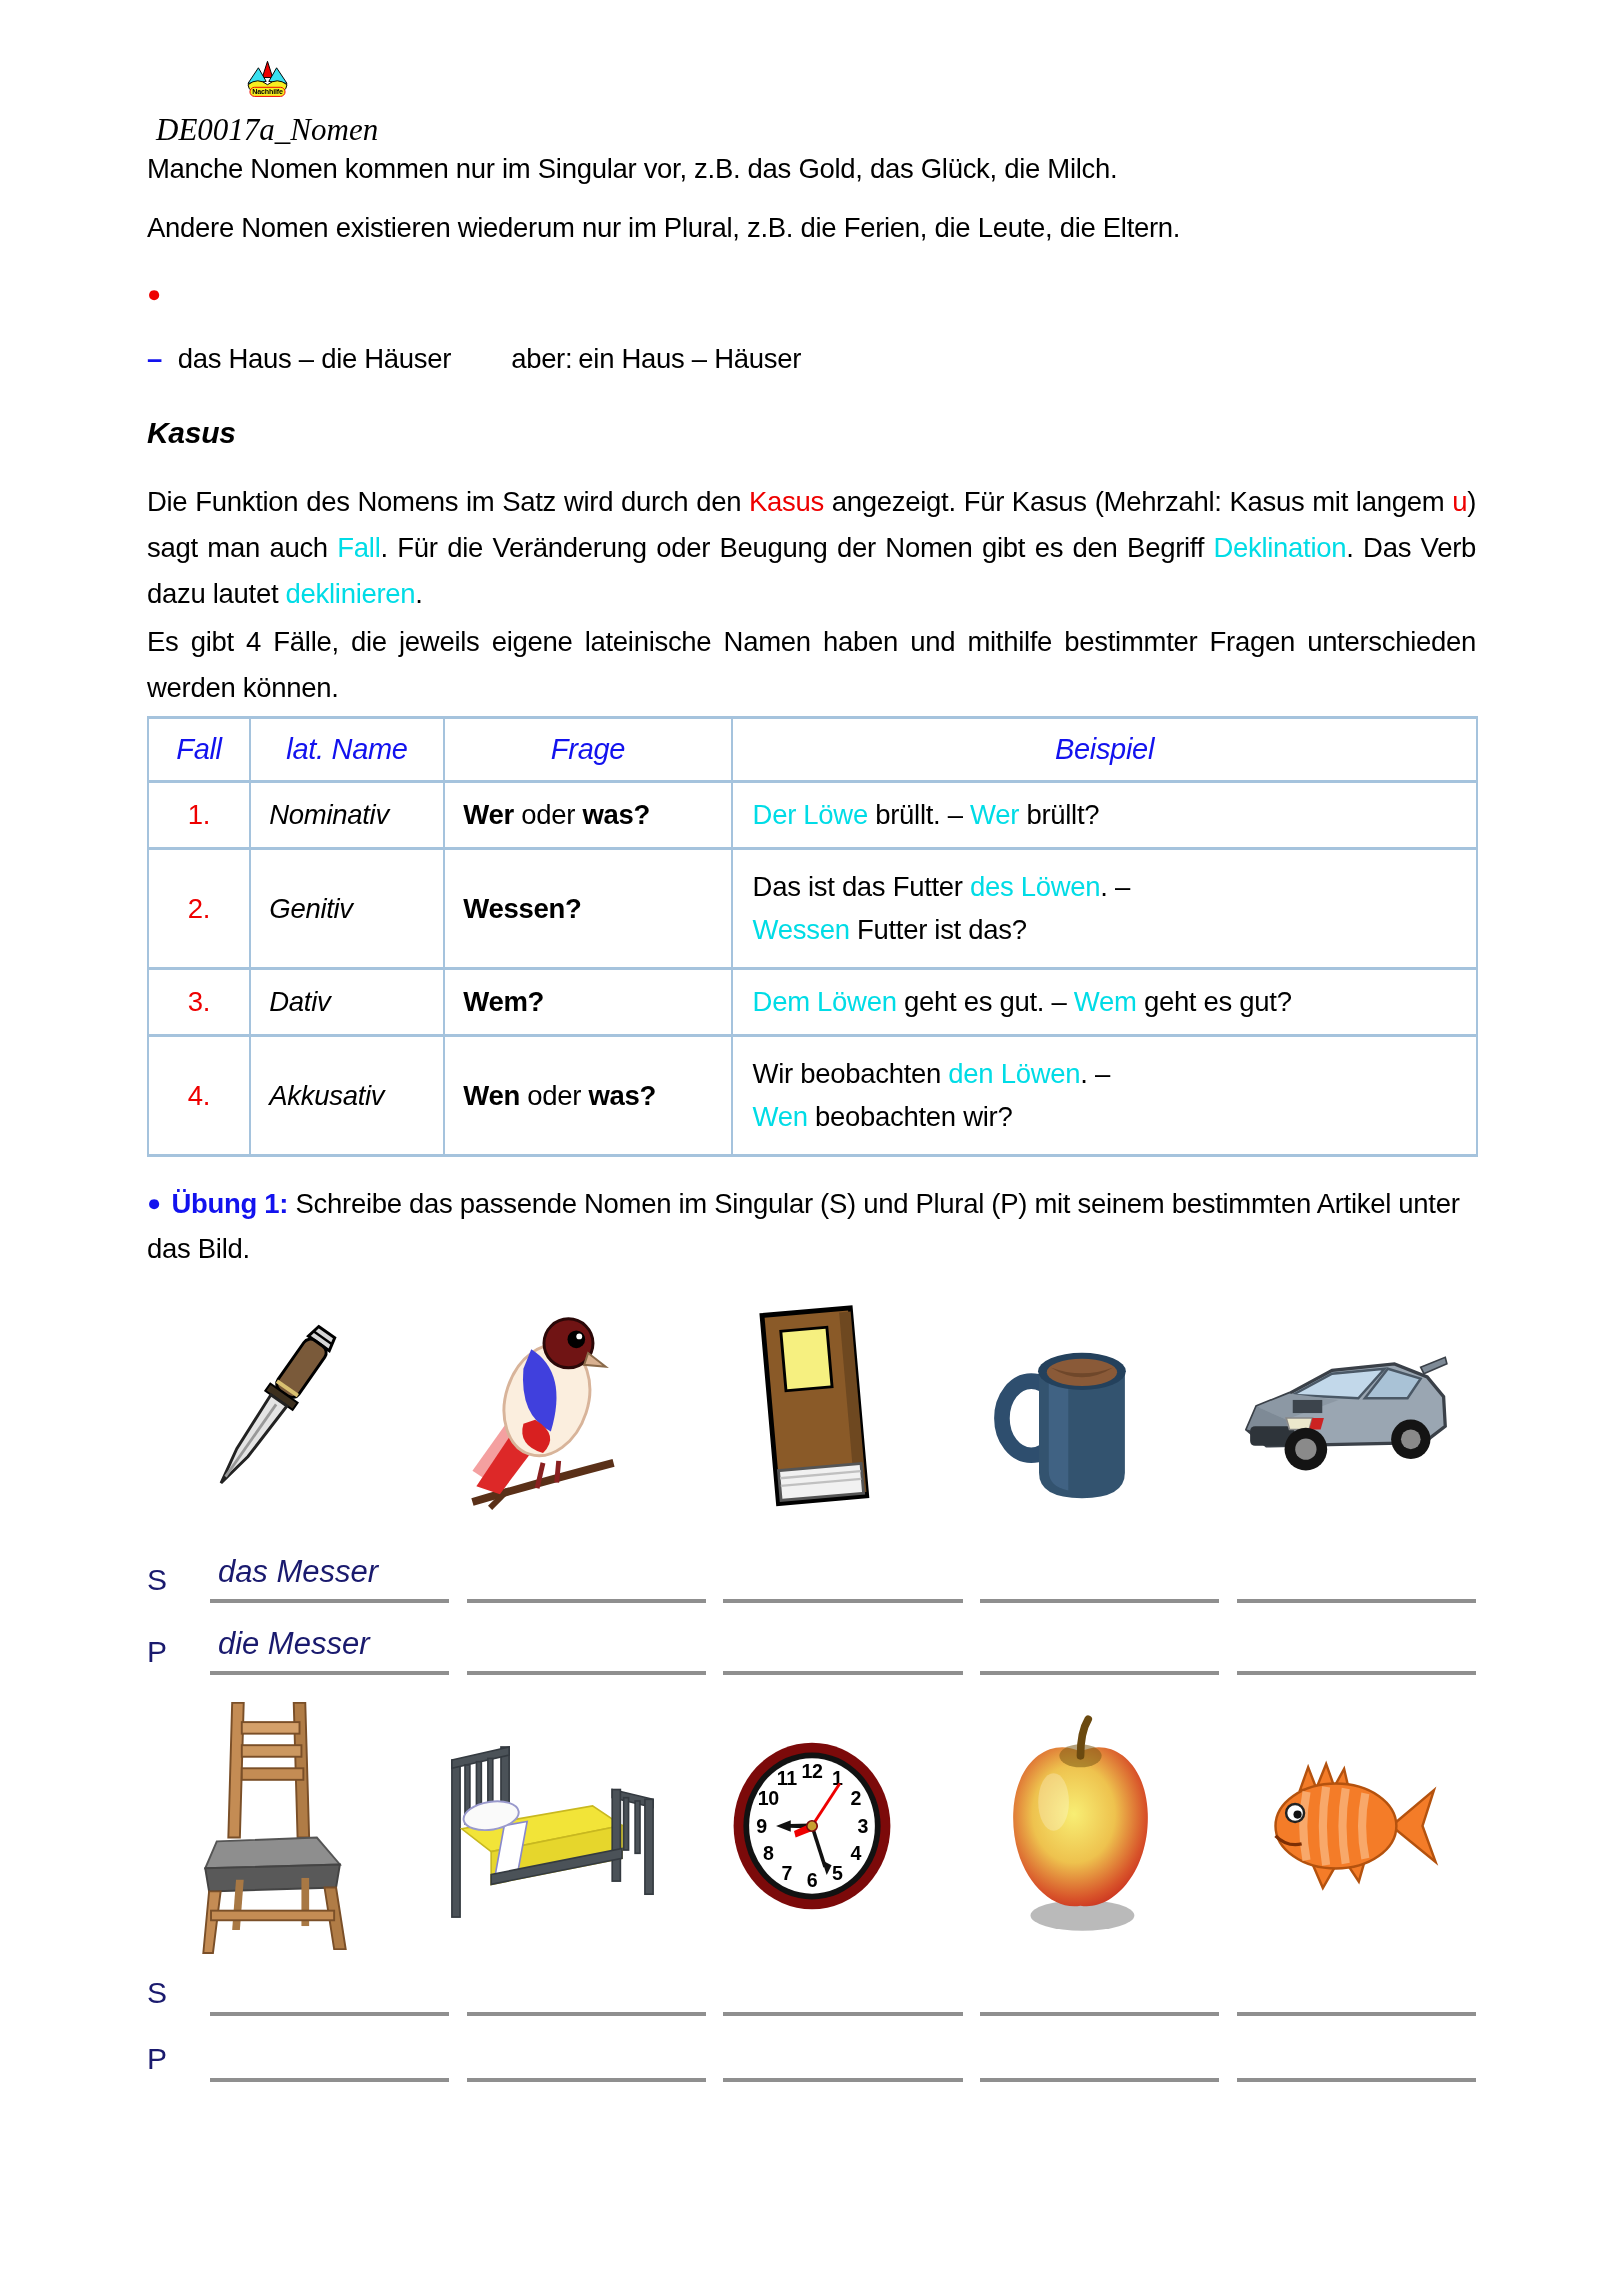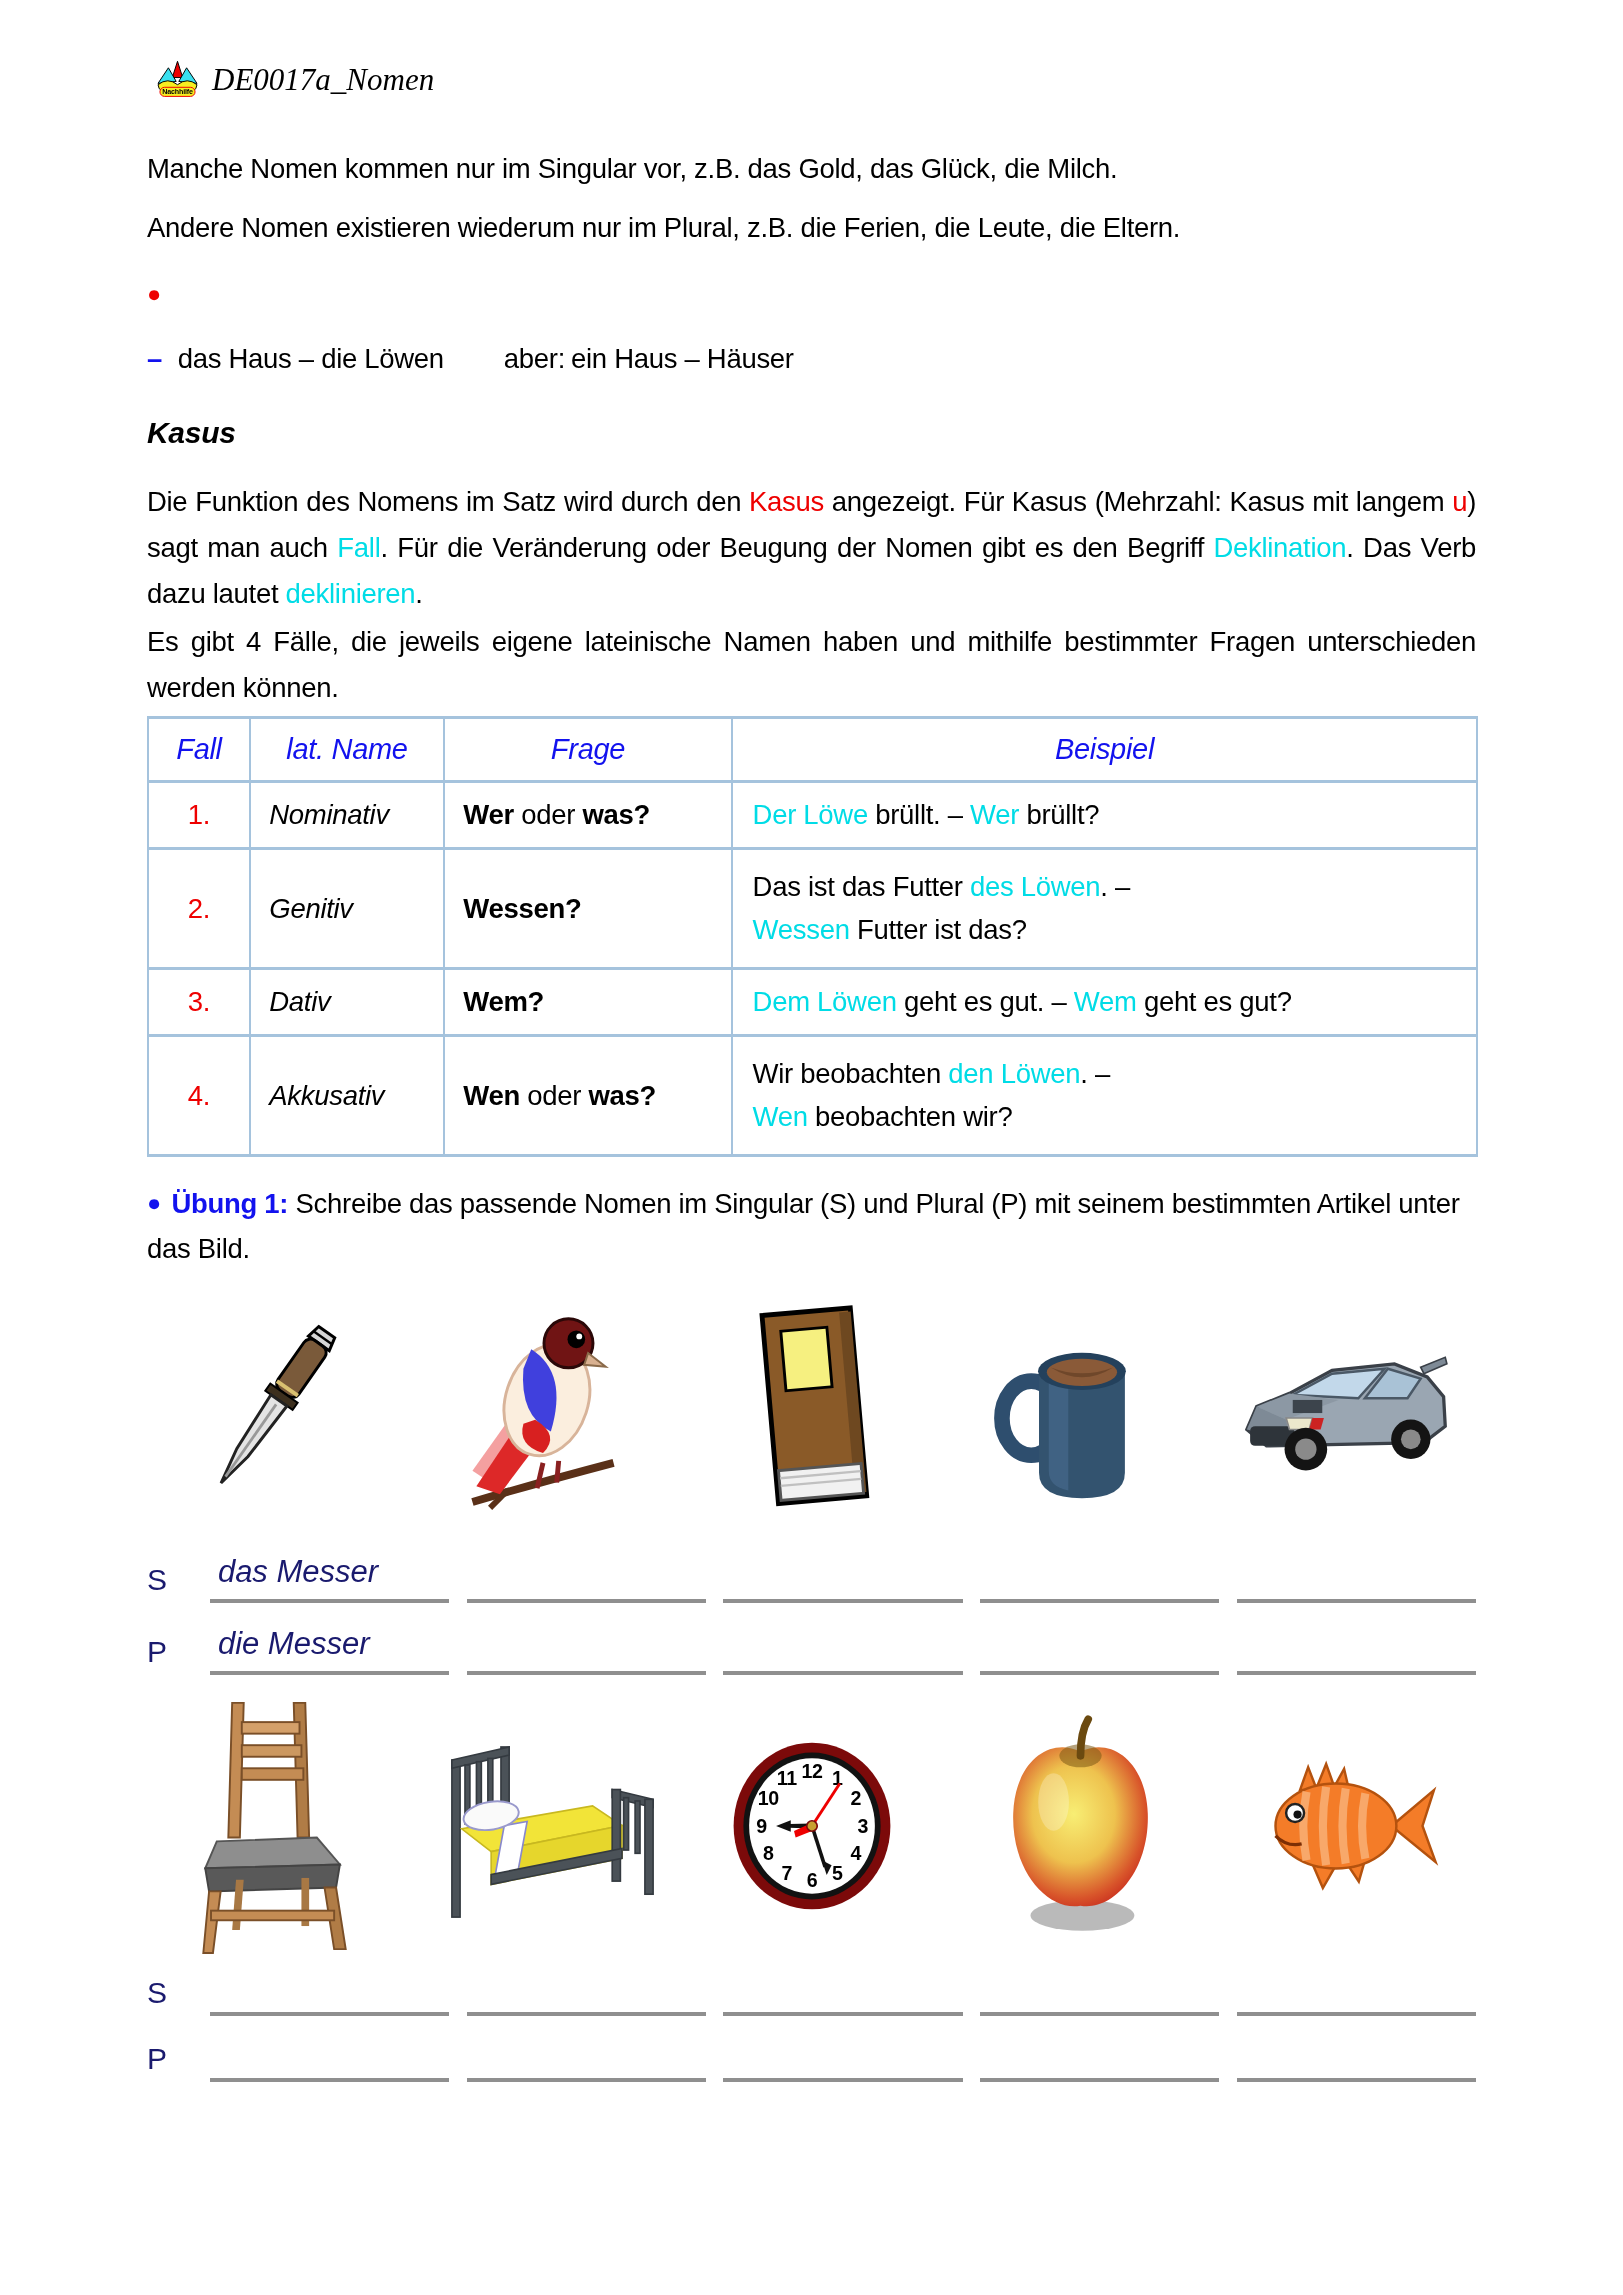--- a/index.html
+++ b/index.html
@@ -2,21 +2,21 @@
 <html style="font-size:10.5px"><head>
 <meta charset="utf-8">
 <style>
   html,body{margin:0;padding:0;background:#e8e8e8;}
   .page{position:relative;width:1623px;height:2295px;background:#ffffff;margin:0 auto;
         font-family:"Liberation Sans",sans-serif;font-size:27.5px;color:#000;
         letter-spacing:-0.3px;overflow:hidden;}
   .blk{position:absolute;left:147px;width:1329px;}
 
   
-  .hdr{top:60px;left:156px;display:flex;align-items:center;gap:13px;}
+  .hdr{top:60px;left:156px;display:flex;align-items:center;gap:13px;flex-direction:column;}
   .doc-title{font-family:"Liberation Serif",serif;font-style:italic;font-size:31px;letter-spacing:0;}
 
   
   .p-intro1{top:153px;}
   .p-intro2{top:212px;}
 
   
   .brow{display:flex;align-items:baseline;gap:15.7px;}
   .b-plural{top:283px;}
   .b-haus{top:343px;}
@@ -98,21 +98,21 @@
 
   <div class="blk p-intro1">Manche Nomen kommen nur im Singular vor, z.B. das Gold, das Glück, die Milch.</div>
   <div class="blk p-intro2">Andere Nomen existieren wiederum nur im Plural, z.B. die Ferien, die Leute, die Eltern.</div>
 
   <div class="blk brow b-plural">
     <span class="bullet-red">●</span>
   </div>
   <div class="blk brow b-haus">
     <span class="dash-blue">–</span>
     <span>
-      <span>das Haus – die Löwen</span><span class="aber">aber:</span><span>ein Haus – Häuser</span>
+      <span>das Haus – die Häuser</span><span class="aber">aber:</span><span>ein Haus – Häuser</span>
     </span>
   </div>
 
   <div class="blk h-kasus">Kasus</div>
 
   <div class="blk p-kasus">
     <span>Die Funktion des Nomens im Satz wird durch den </span><span class="red">Kasus</span><span> angezeigt. Für Kasus (Mehrzahl: Kasus mit langem </span><span class="red">u</span><span>) sagt man auch </span><span class="cy">Fall</span><span>. Für die Veränderung oder Beugung der Nomen gibt es den Begriff </span><span class="cy">Deklination</span><span>. Das Verb dazu lautet </span><span class="cy">deklinieren</span><span>.</span>
   </div>
 
   <div class="blk p-faelle">Es gibt 4 Fälle, die jeweils eigene lateinische Namen haben und mithilfe bestimmter Fragen unterschieden werden können.</div>

